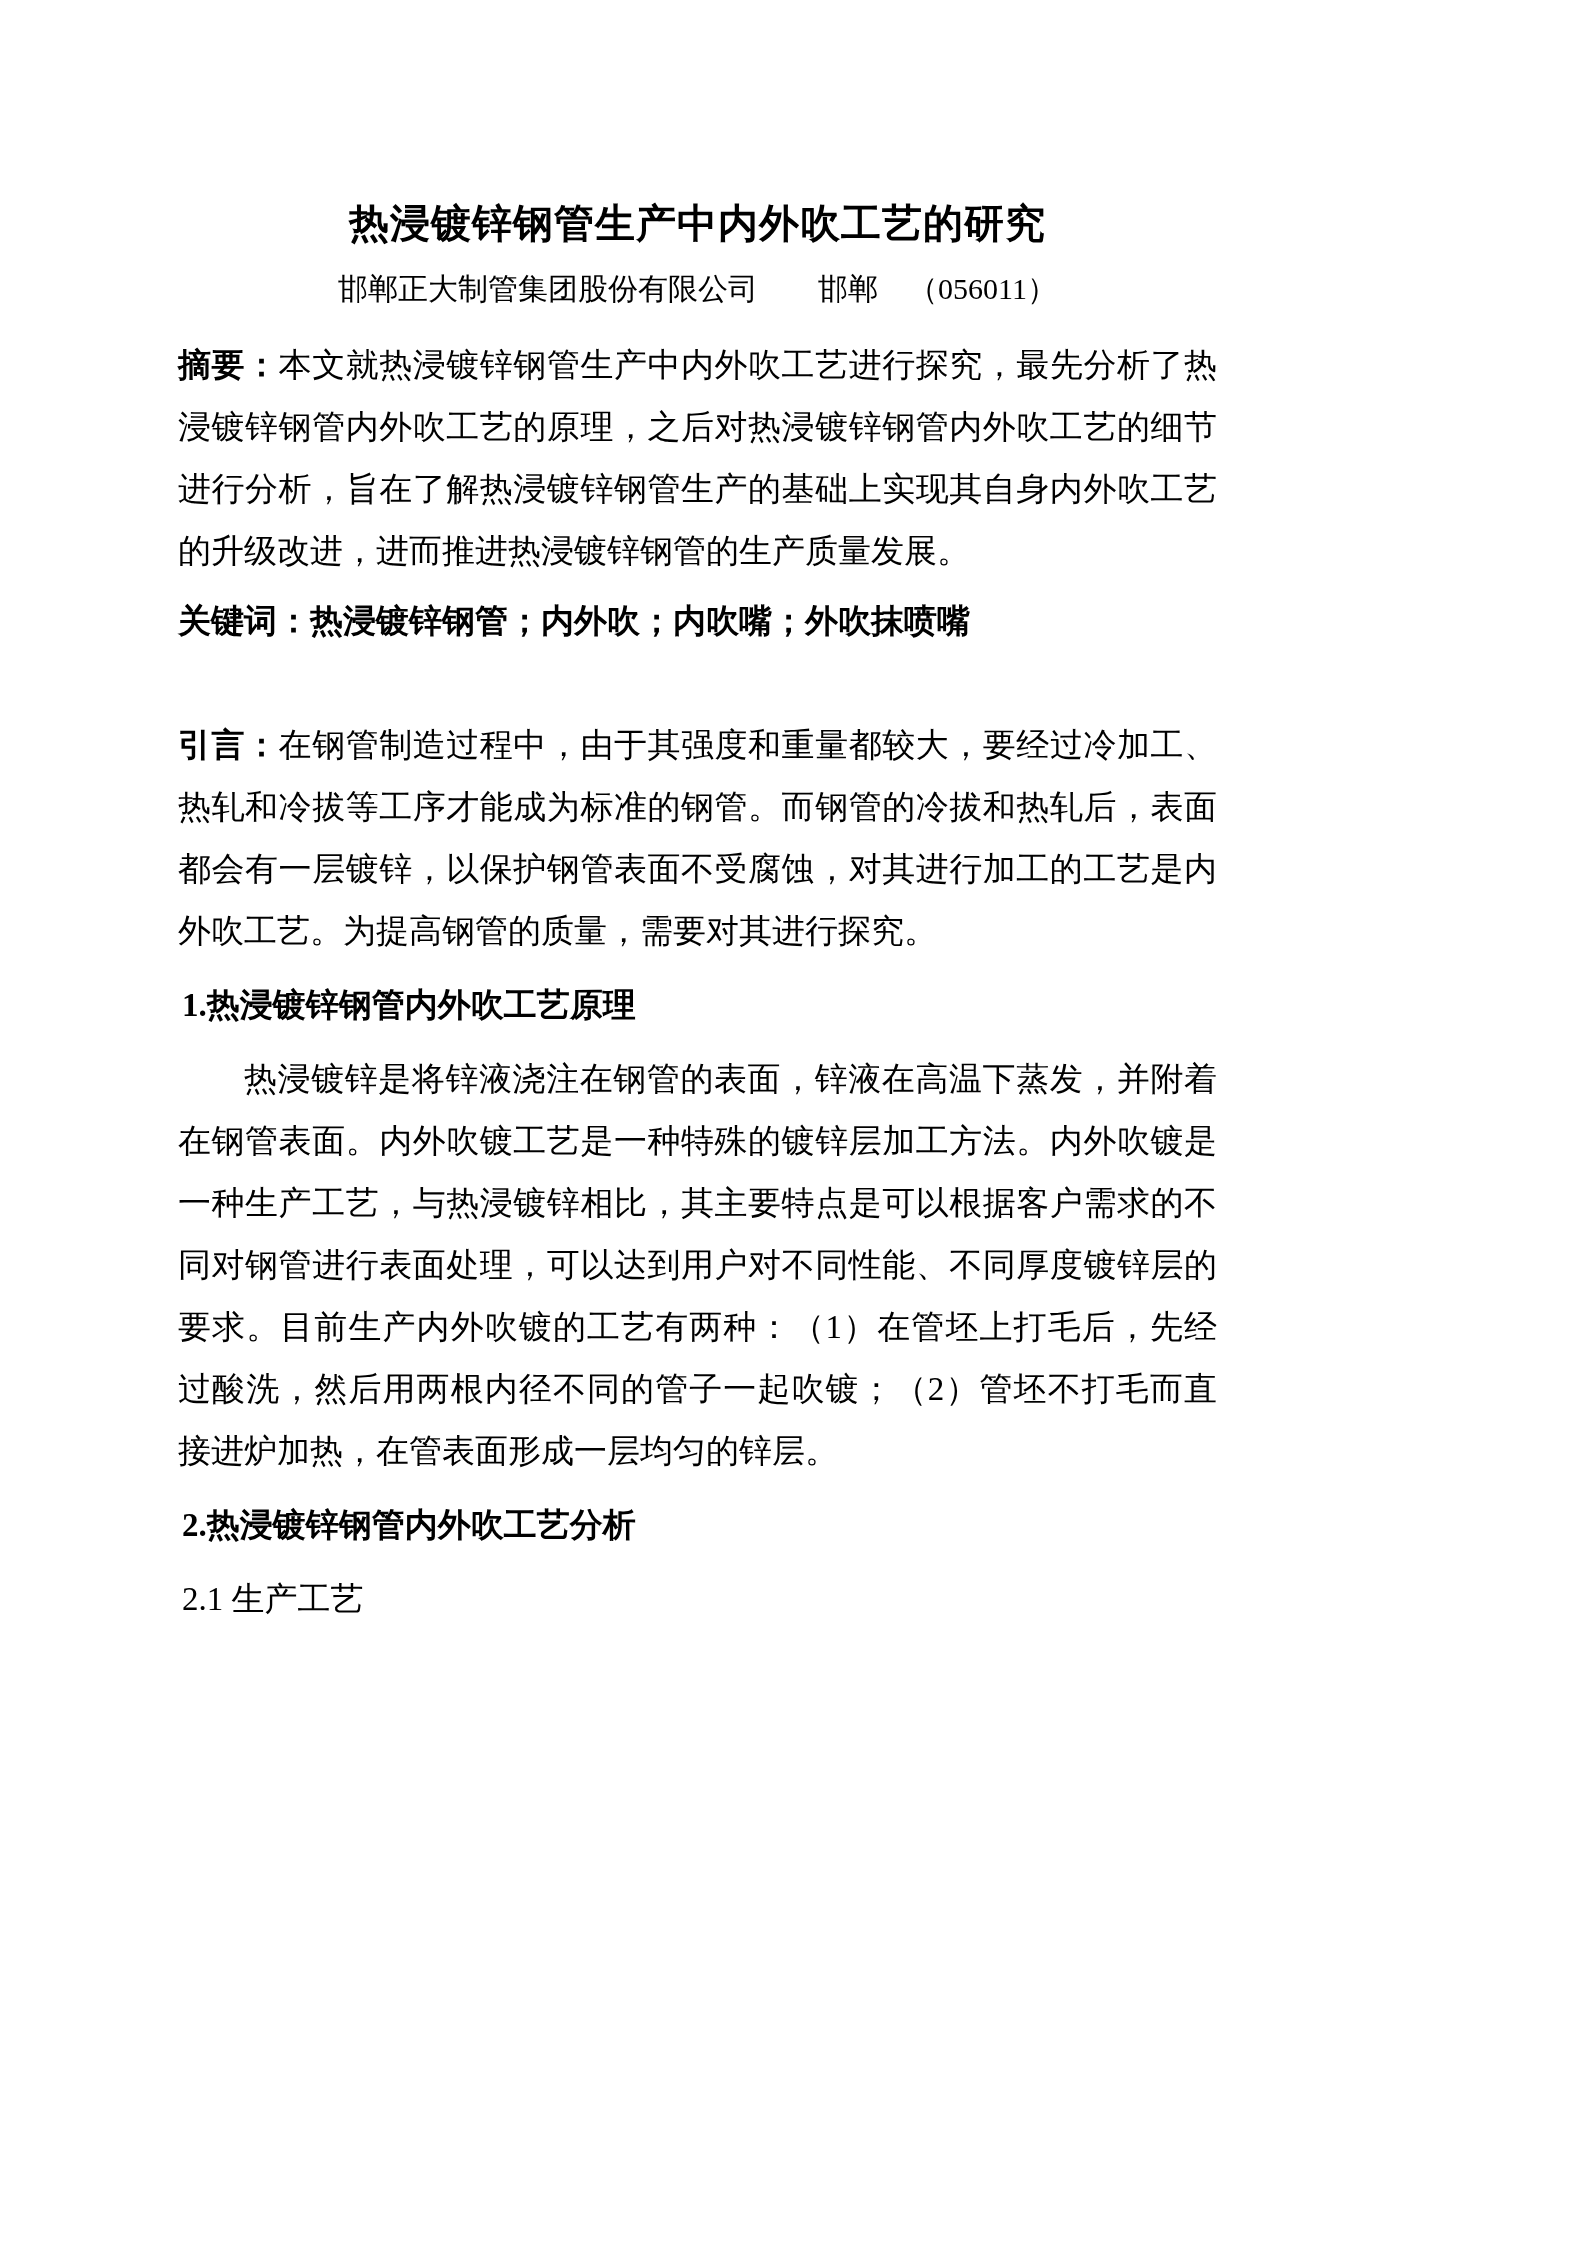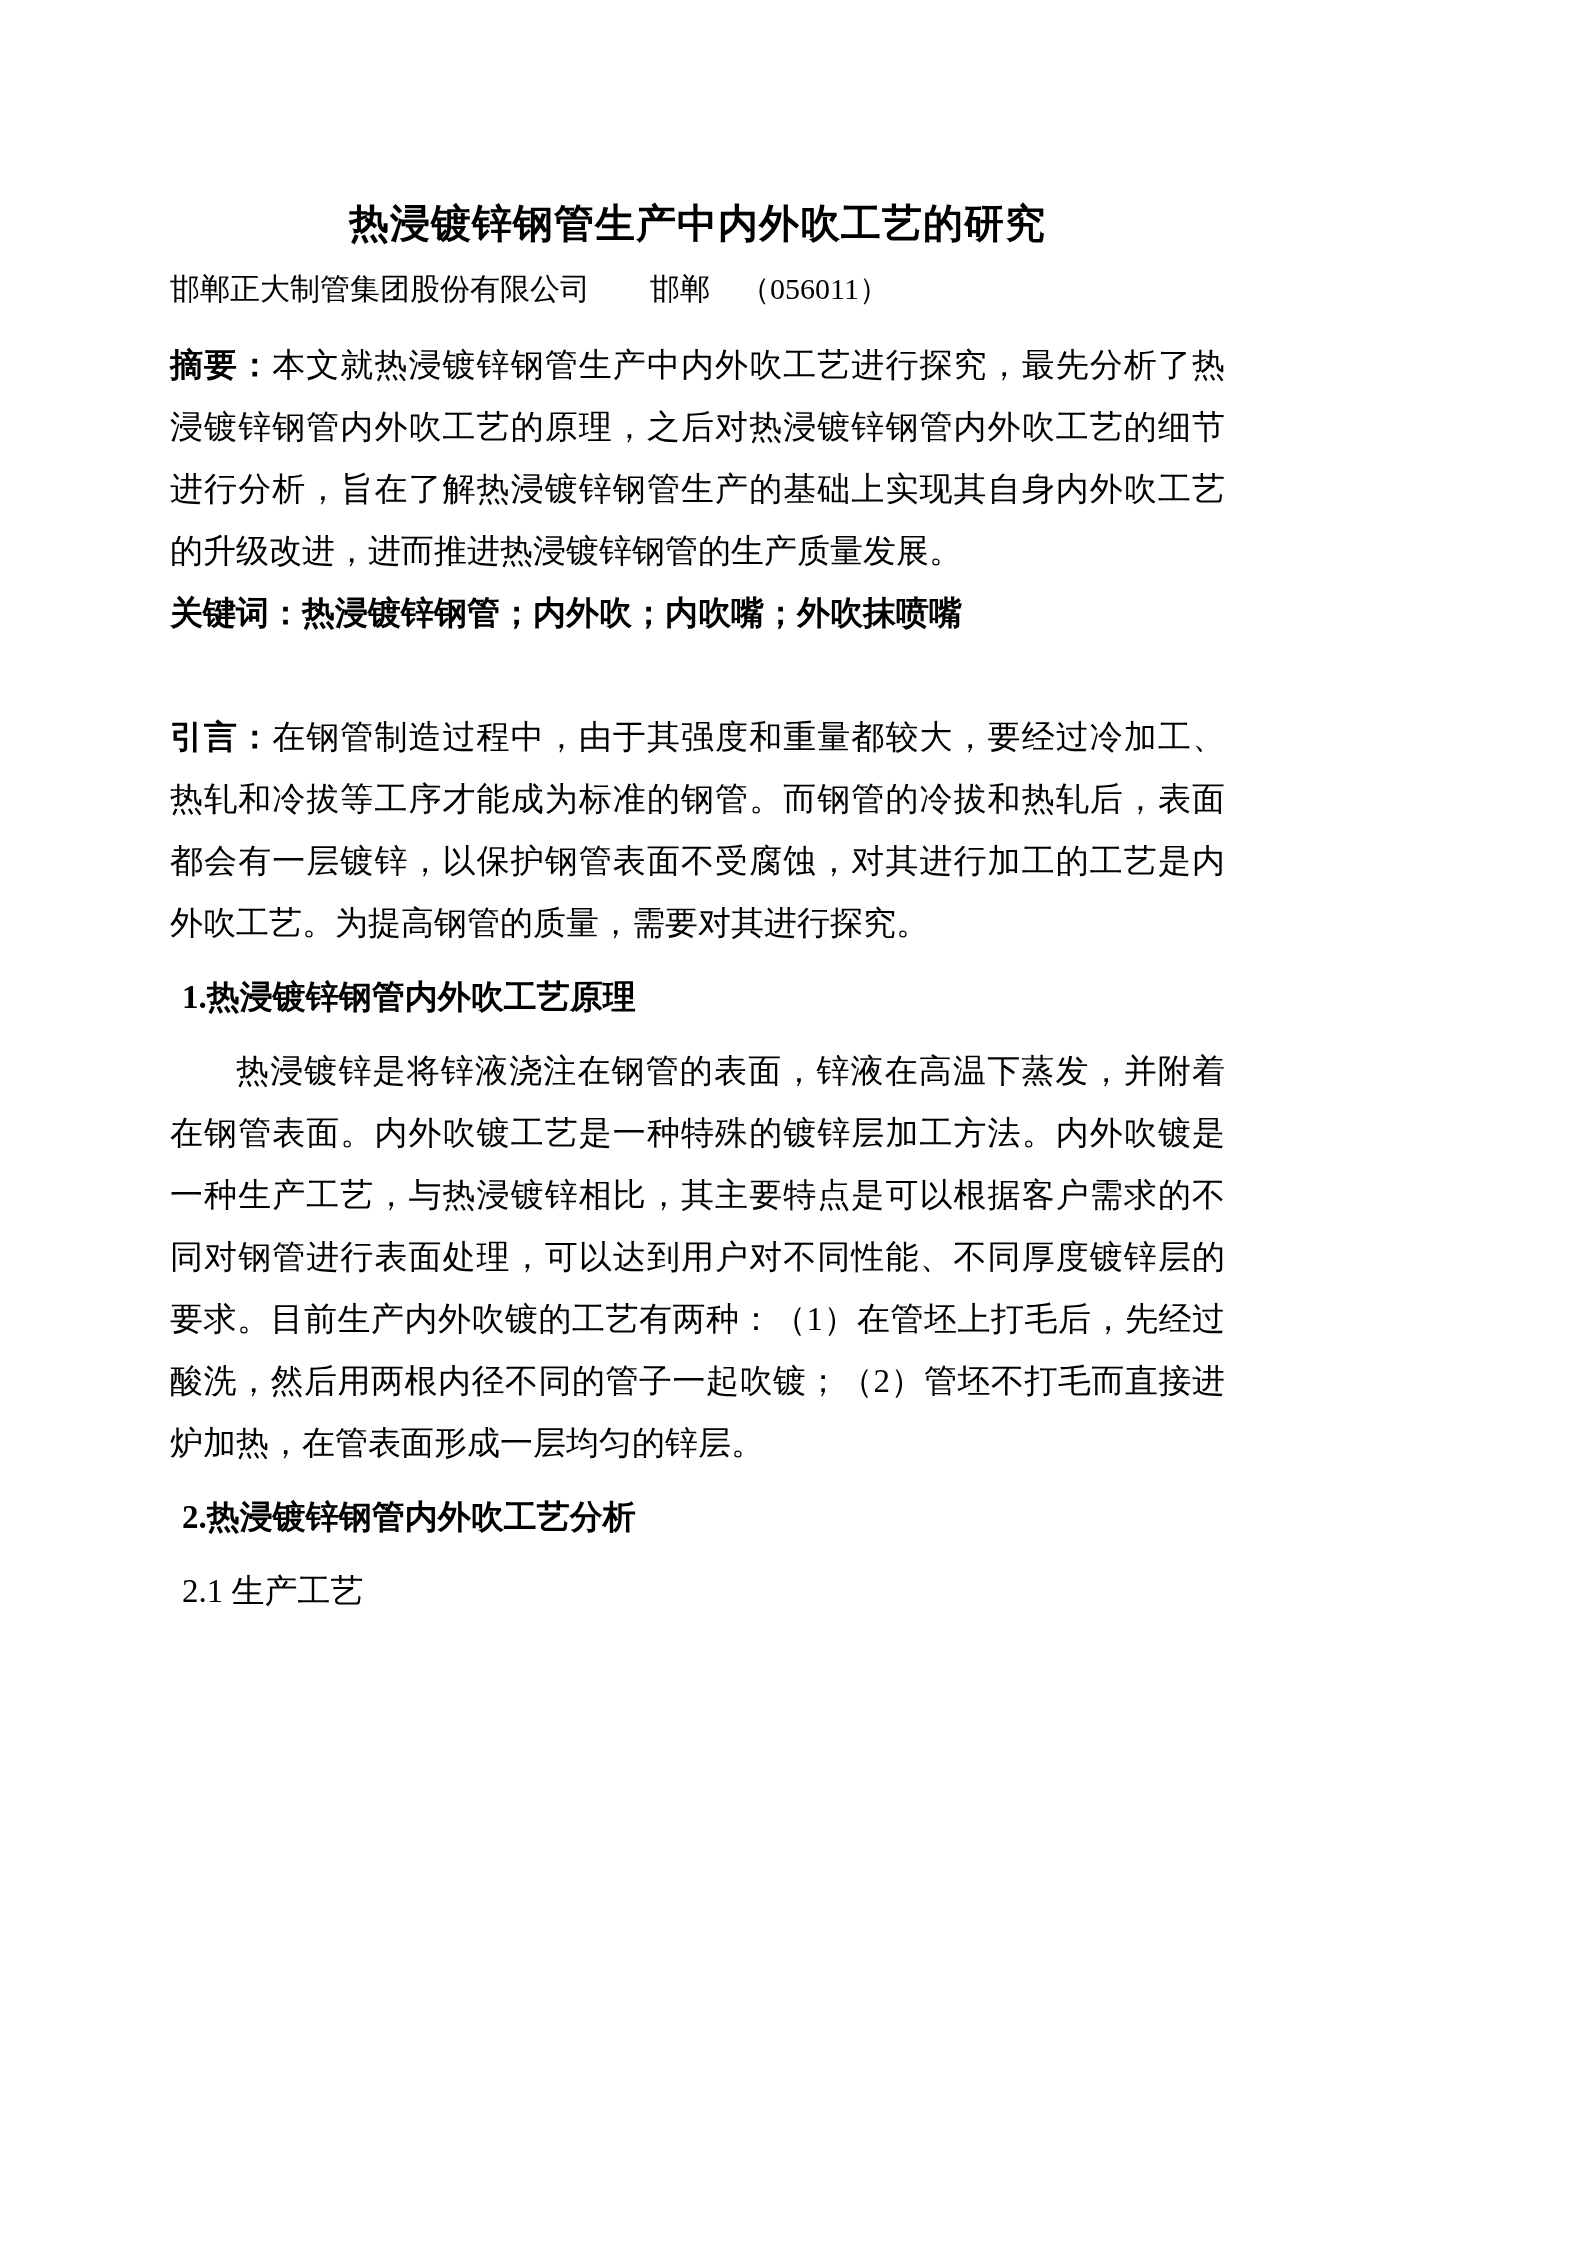--- a/index.html
+++ b/index.html
@@ -37,24 +37,24 @@
   .authors .corr-note {
     font-size: 19px;
     line-height: 1;
     position: relative;
     top: -14px;
   }
   .affiliation {
     margin-top: 14px;
     font-size: 30px;
     line-height: 46px;
-    text-align: left;
+    text-align: center;
   }
   p.para {
-    margin: 0;
+    margin: 8px;
     font-size: 33px;
     line-height: 62px;
     text-align: justify;
     text-justify: inter-character;
   }
   p.first-para {
     margin-top: 22px;
   }
   p.gap-before {
     margin-top: 62px;

